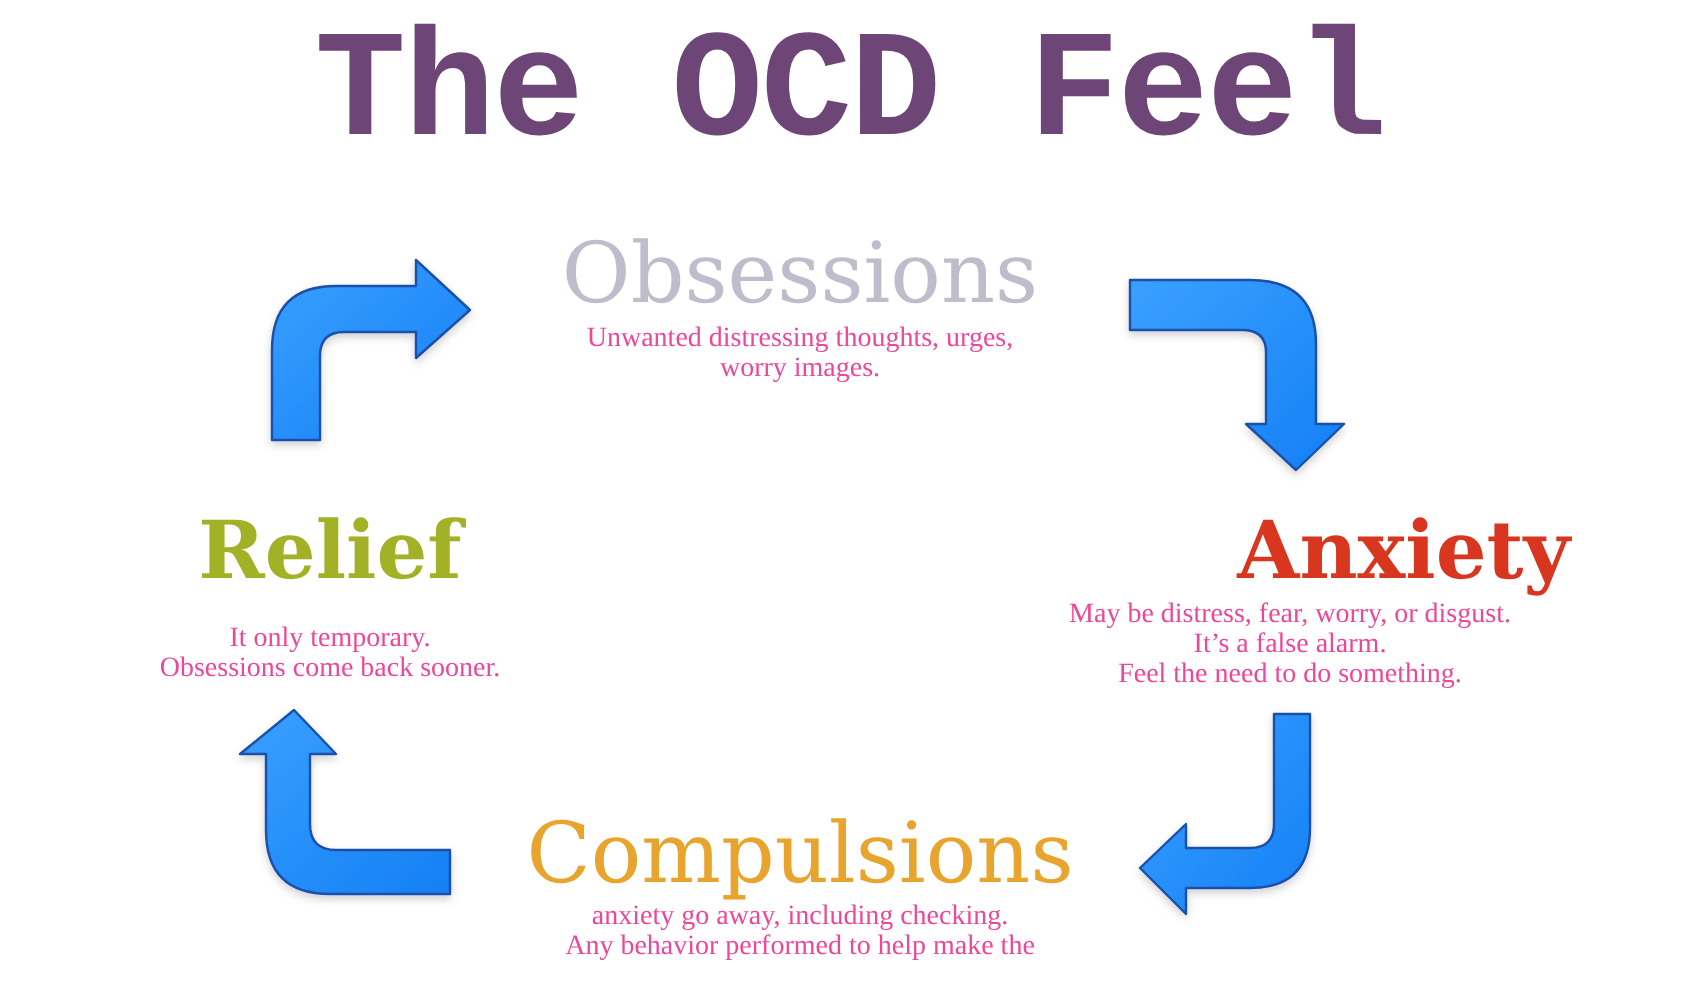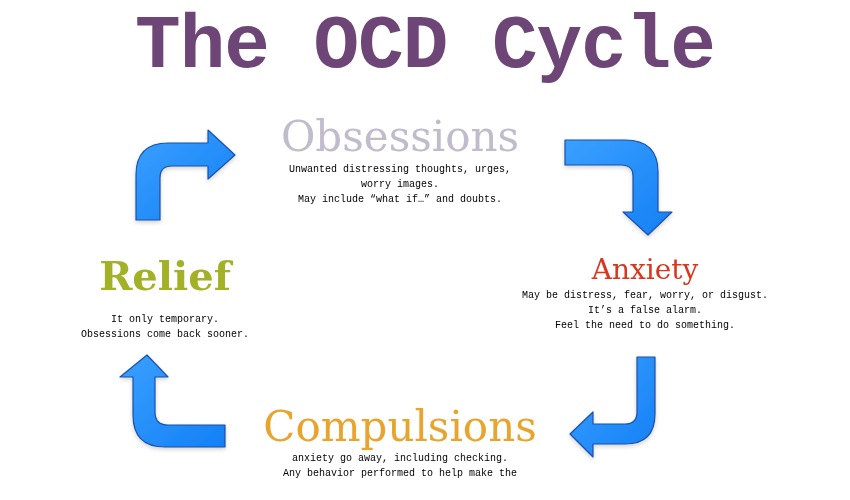--- a/index.html
+++ b/index.html
@@ -14,38 +14,38 @@
       letter-spacing: -1px;
     }
     .node {
       position: absolute; text-align: center;
       font-family: "DejaVu Serif", "Liberation Serif", serif;
     }
     .node .heading {
       display: block; line-height: 1; white-space: nowrap;
     }
     .node .desc {
-      display: block; color: #000000;
-      font-family: Liberation Mono, monospace;
-      font-size: 10px; line-height: 15px; white-space: nowrap;
+      display: block; color: #ec4899;
+      font-family: Liberation Serif, serif;
+      font-size: 14px; line-height: 15px; white-space: nowrap;
     }
     #obsessions { left: 250px; top: 116px; width: 300px; text-align: center; }
     #obsessions .heading { font-size: 42px; letter-spacing: 0px; margin-bottom: 4px; }
     #anxiety { left: 505px; top: 256px; width: 280px; }
-    #anxiety .heading { font-size: 28px; font-weight: normal; margin-bottom: 4px; }
+    #anxiety .heading { font-size: 40px; font-weight: bold; margin-bottom: 4px; text-align: right; }
     #relief { left: 40px; top: 256px; width: 250px; }
     #relief .heading { font-size: 40px; font-weight: bold; margin-bottom: 16px; }
     #compulsions { left: 240px; top: 406px; width: 320px; }
     #compulsions .heading { font-size: 42px; margin-bottom: 3px; }
     svg.arrows { position: absolute; left: 0; top: 0; }
   </style>
 </head>
 <body>
 
-<div class="title" style="color:#6e4577">The OCD Cycle</div>
+<div class="title" style="color:#6e4577">The OCD Feel</div>
 
 <svg class="arrows" width="850" height="500" viewBox="0 0 850 500">
   <defs>
     <linearGradient id="ag" x1="0" y1="0" x2="1" y2="1">
       <stop offset="0" stop-color="#3aa0ff"></stop>
       <stop offset="1" stop-color="#1480f5"></stop>
     </linearGradient>
     <filter id="sh" x="-20%" y="-20%" width="140%" height="140%">
       <feDropShadow dx="0" dy="2" stdDeviation="2" flood-color="#000" flood-opacity="0.18"></feDropShadow>
     </filter>
@@ -57,21 +57,20 @@
 
   <path filter="url(#sh)" fill="url(#ag)" stroke="#1b4fa8" stroke-width="1.2" stroke-linejoin="round" d="M637 357 L655 357 L655 414 Q655 444 625 444 L593 444 L593 457 L570 434 L593 412 L593 424 L625 424 Q637 424 637 412 Z"></path>
 
   <path filter="url(#sh)" fill="url(#ag)" stroke="#1b4fa8" stroke-width="1.2" stroke-linejoin="round" d="M225 425 L225 447 L165 447 Q133 447 133 415 L133 377 L120 377 L147 355 L168 377 L155 377 L155 412 Q155 425 168 425 Z"></path>
 </svg>
 
 <div class="node" id="obsessions">
   <span class="heading" style="color:#c0bccb">Obsessions</span>
   <span class="desc">Unwanted distressing thoughts, urges,</span>
   <span class="desc">worry images.</span>
-  <span class="desc">May include “what if…” and doubts.</span>
 </div>
 
 <div class="node" id="anxiety">
   <span class="heading" style="color:#d8361f">Anxiety</span>
   <span class="desc">May be distress, fear, worry, or disgust.</span>
   <span class="desc">It’s a false alarm.</span>
   <span class="desc">Feel the need to do something.</span>
 </div>
 
 <div class="node" id="relief">

